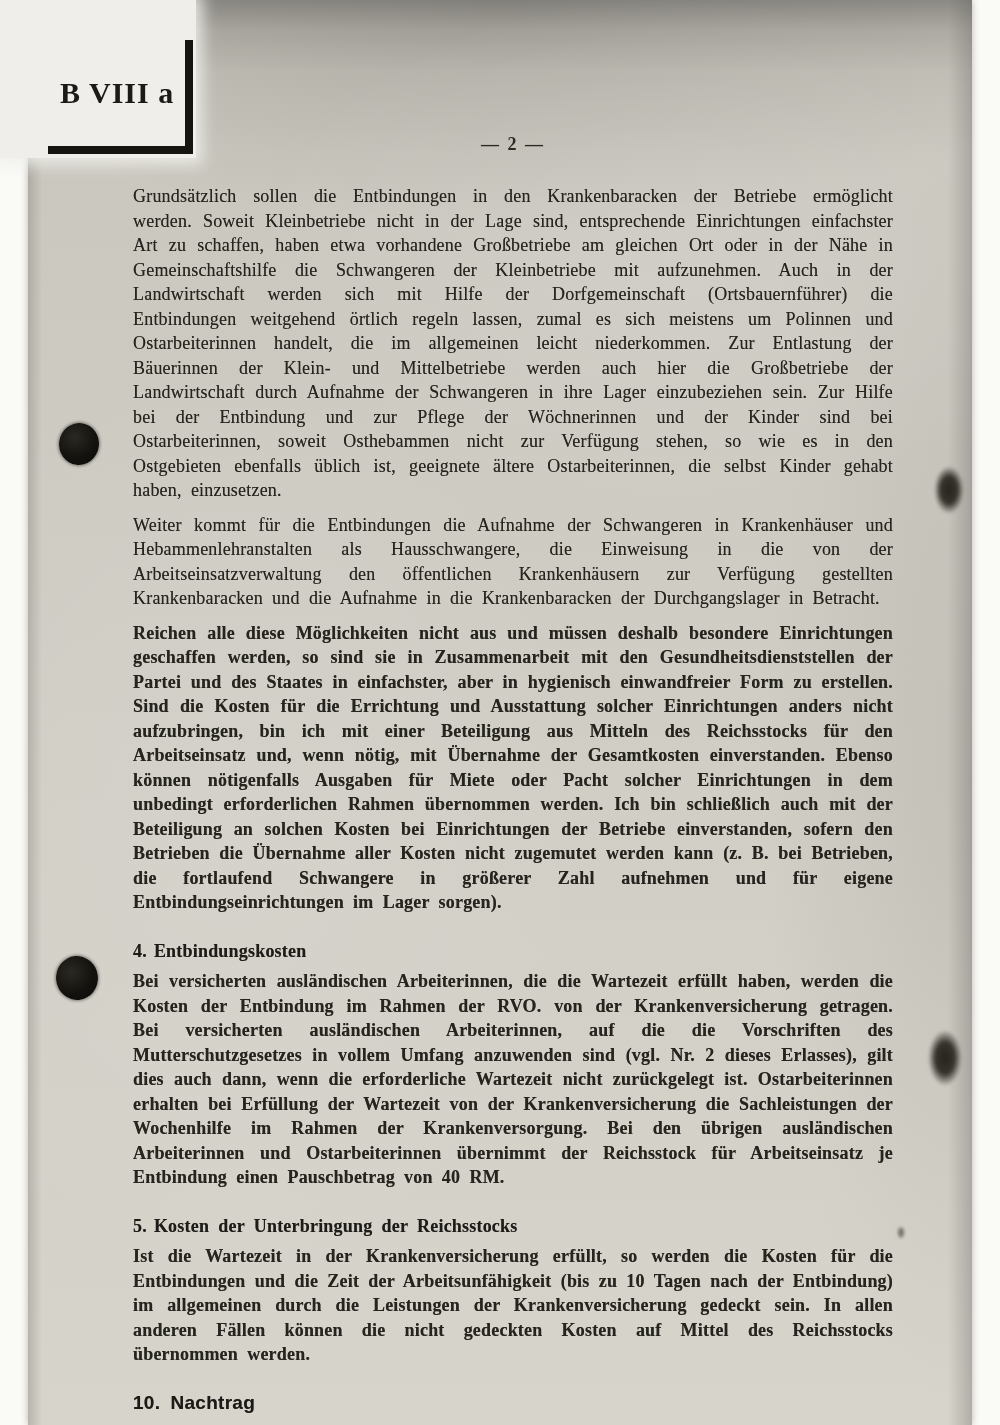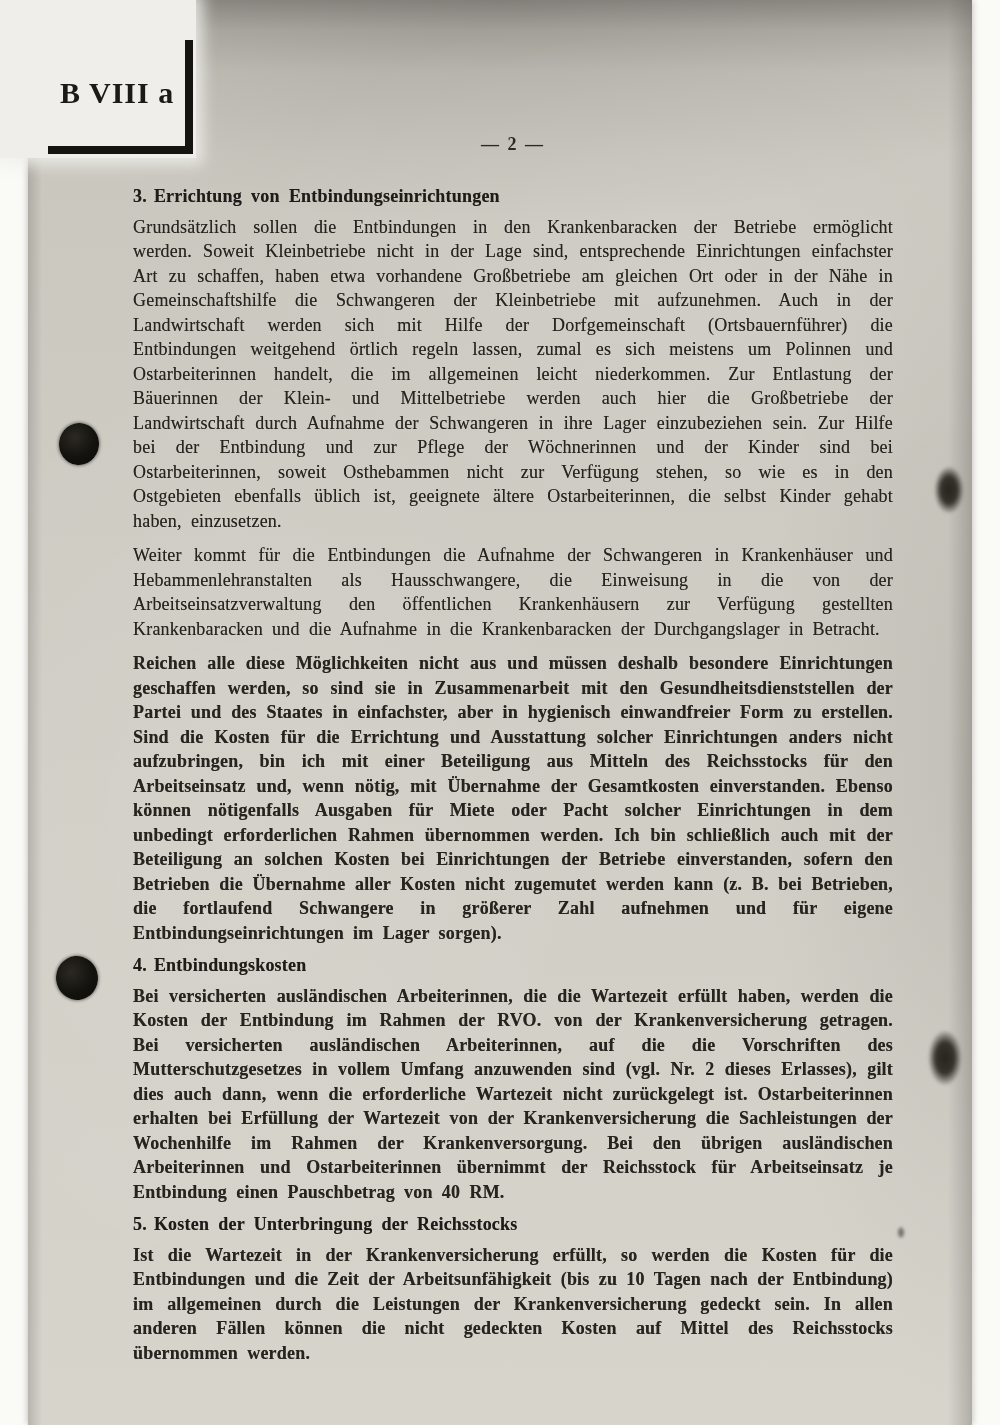--- a/index.html
+++ b/index.html
@@ -89,21 +89,21 @@
     left: 133px;
     top: 184px;
     width: 760px;
     color: #26241f;
     font-size: 18px;
     line-height: 24.5px;
     letter-spacing: 0.2px;
     word-spacing: 4.5px;
     text-shadow: 0 0 0.5px rgba(38,36,31,.55);
   }
-  .section + .section { margin-top: 8px; }
+  .section + .section { margin-top: 24px; }
   .sec-heading {
     margin: 0 0 6px 0;
     font-size: 18px;
     font-weight: bold;
     color: #1e1c18;
   }
   .sec-num { margin-right: 7px; }
   .para {
     margin: 0 0 10px 0;
     text-align: justify;
@@ -145,42 +145,40 @@
   <div class="corner-patch"></div>
   <div class="stamp-box">
     <span class="stamp-label">B VIII a</span>
   </div>
 
   <div class="page-number">— 2 —</div>
 
   <div class="doc-body">
 
     <div class="section">
-      <h3 class="sec-heading">
-        <span class="sec-num">3.</span><span class="sec-title">Errichtung von Entbindungseinrichtungen</span>
-      </h3>
       <p class="para">Grundsätzlich sollen die Entbindungen in den Krankenbaracken der Betriebe ermöglicht werden. Soweit Kleinbetriebe nicht in der Lage sind, entsprechende Einrichtungen einfachster Art zu schaffen, haben etwa vorhandene Großbetriebe am gleichen Ort oder in der Nähe in Gemeinschaftshilfe die Schwangeren der Kleinbetriebe mit aufzunehmen. Auch in der Landwirtschaft werden sich mit Hilfe der Dorfgemeinschaft (Ortsbauernführer) die Entbindungen weitgehend örtlich regeln lassen, zumal es sich meistens um Polinnen und Ostarbeiterinnen handelt, die im allgemeinen leicht niederkommen. Zur Entlastung der Bäuerinnen der Klein- und Mittelbetriebe werden auch hier die Großbetriebe der Landwirtschaft durch Aufnahme der Schwangeren in ihre Lager einzubeziehen sein. Zur Hilfe bei der Entbindung und zur Pflege der Wöchnerinnen und der Kinder sind bei Ostarbeiterinnen, soweit Osthebammen nicht zur Verfügung stehen, so wie es in den Ostgebieten ebenfalls üblich ist, geeignete ältere Ostarbeiterinnen, die selbst Kinder gehabt haben, einzusetzen.</p>
       <p class="para">Weiter kommt für die Entbindungen die Aufnahme der Schwangeren in Krankenhäuser und Hebammenlehranstalten als Hausschwangere, die Einweisung in die von der Arbeitseinsatzverwaltung den öffentlichen Krankenhäusern zur Verfügung gestellten Krankenbaracken und die Aufnahme in die Krankenbaracken der Durchgangslager in Betracht.</p>
       <p class="para">Reichen alle diese Möglichkeiten nicht aus und müssen deshalb besondere Einrichtungen geschaffen werden, so sind sie in Zusammenarbeit mit den Gesundheitsdienststellen der Partei und des Staates in einfachster, aber in hygienisch einwandfreier Form zu erstellen. Sind die Kosten für die Errichtung und Ausstattung solcher Einrichtungen anders nicht aufzubringen, bin ich mit einer Beteiligung aus Mitteln des Reichsstocks für den Arbeitseinsatz und, wenn nötig, mit Übernahme der Gesamtkosten einverstanden. Ebenso können nötigenfalls Ausgaben für Miete oder Pacht solcher Einrichtungen in dem unbedingt erforderlichen Rahmen übernommen werden. Ich bin schließlich auch mit der Beteiligung an solchen Kosten bei Einrichtungen der Betriebe einverstanden, sofern den Betrieben die Übernahme aller Kosten nicht zugemutet werden kann (z. B. bei Betrieben, die fortlaufend Schwangere in größerer Zahl aufnehmen und für eigene Entbindungseinrichtungen im Lager sorgen).</p>
     </div>
 
     <div class="section">
       <h3 class="sec-heading">
         <span class="sec-num">4.</span><span class="sec-title">Entbindungskosten</span>
       </h3>
       <p class="para">Bei versicherten ausländischen Arbeiterinnen, die die Wartezeit erfüllt haben, werden die Kosten der Entbindung im Rahmen der RVO. von der Krankenversicherung getragen. Bei versicherten ausländischen Arbeiterinnen, auf die die Vorschriften des Mutterschutzgesetzes in vollem Umfang anzuwenden sind (vgl. Nr. 2 dieses Erlasses), gilt dies auch dann, wenn die erforderliche Wartezeit nicht zurückgelegt ist. Ostarbeiterinnen erhalten bei Erfüllung der Wartezeit von der Krankenversicherung die Sachleistungen der Wochenhilfe im Rahmen der Krankenversorgung. Bei den übrigen ausländischen Arbeiterinnen und Ostarbeiterinnen übernimmt der Reichsstock für Arbeitseinsatz je Entbindung einen Pauschbetrag von 40 RM.</p>
     </div>
 
     <div class="section">
       <h3 class="sec-heading">
         <span class="sec-num">5.</span><span class="sec-title">Kosten der Unterbringung der Reichsstocks</span>
       </h3>
       <p class="para">Ist die Wartezeit in der Krankenversicherung erfüllt, so werden die Kosten für die Entbindungen und die Zeit der Arbeitsunfähigkeit (bis zu 10 Tagen nach der Entbindung) im allgemeinen durch die Leistungen der Krankenversicherung gedeckt sein. In allen anderen Fällen können die nicht gedeckten Kosten auf Mittel des Reichsstocks übernommen werden.</p>
     </div>
 
+    <div class="nachtrag">10. Nachtrag</div>
   </div>
 
   <div class="hole-punch top"></div>
   <div class="hole-punch bottom"></div>
   <div class="smudge upper"></div>
   <div class="smudge lower"></div>
   <div class="smudge small"></div>
 
 </div>
 

